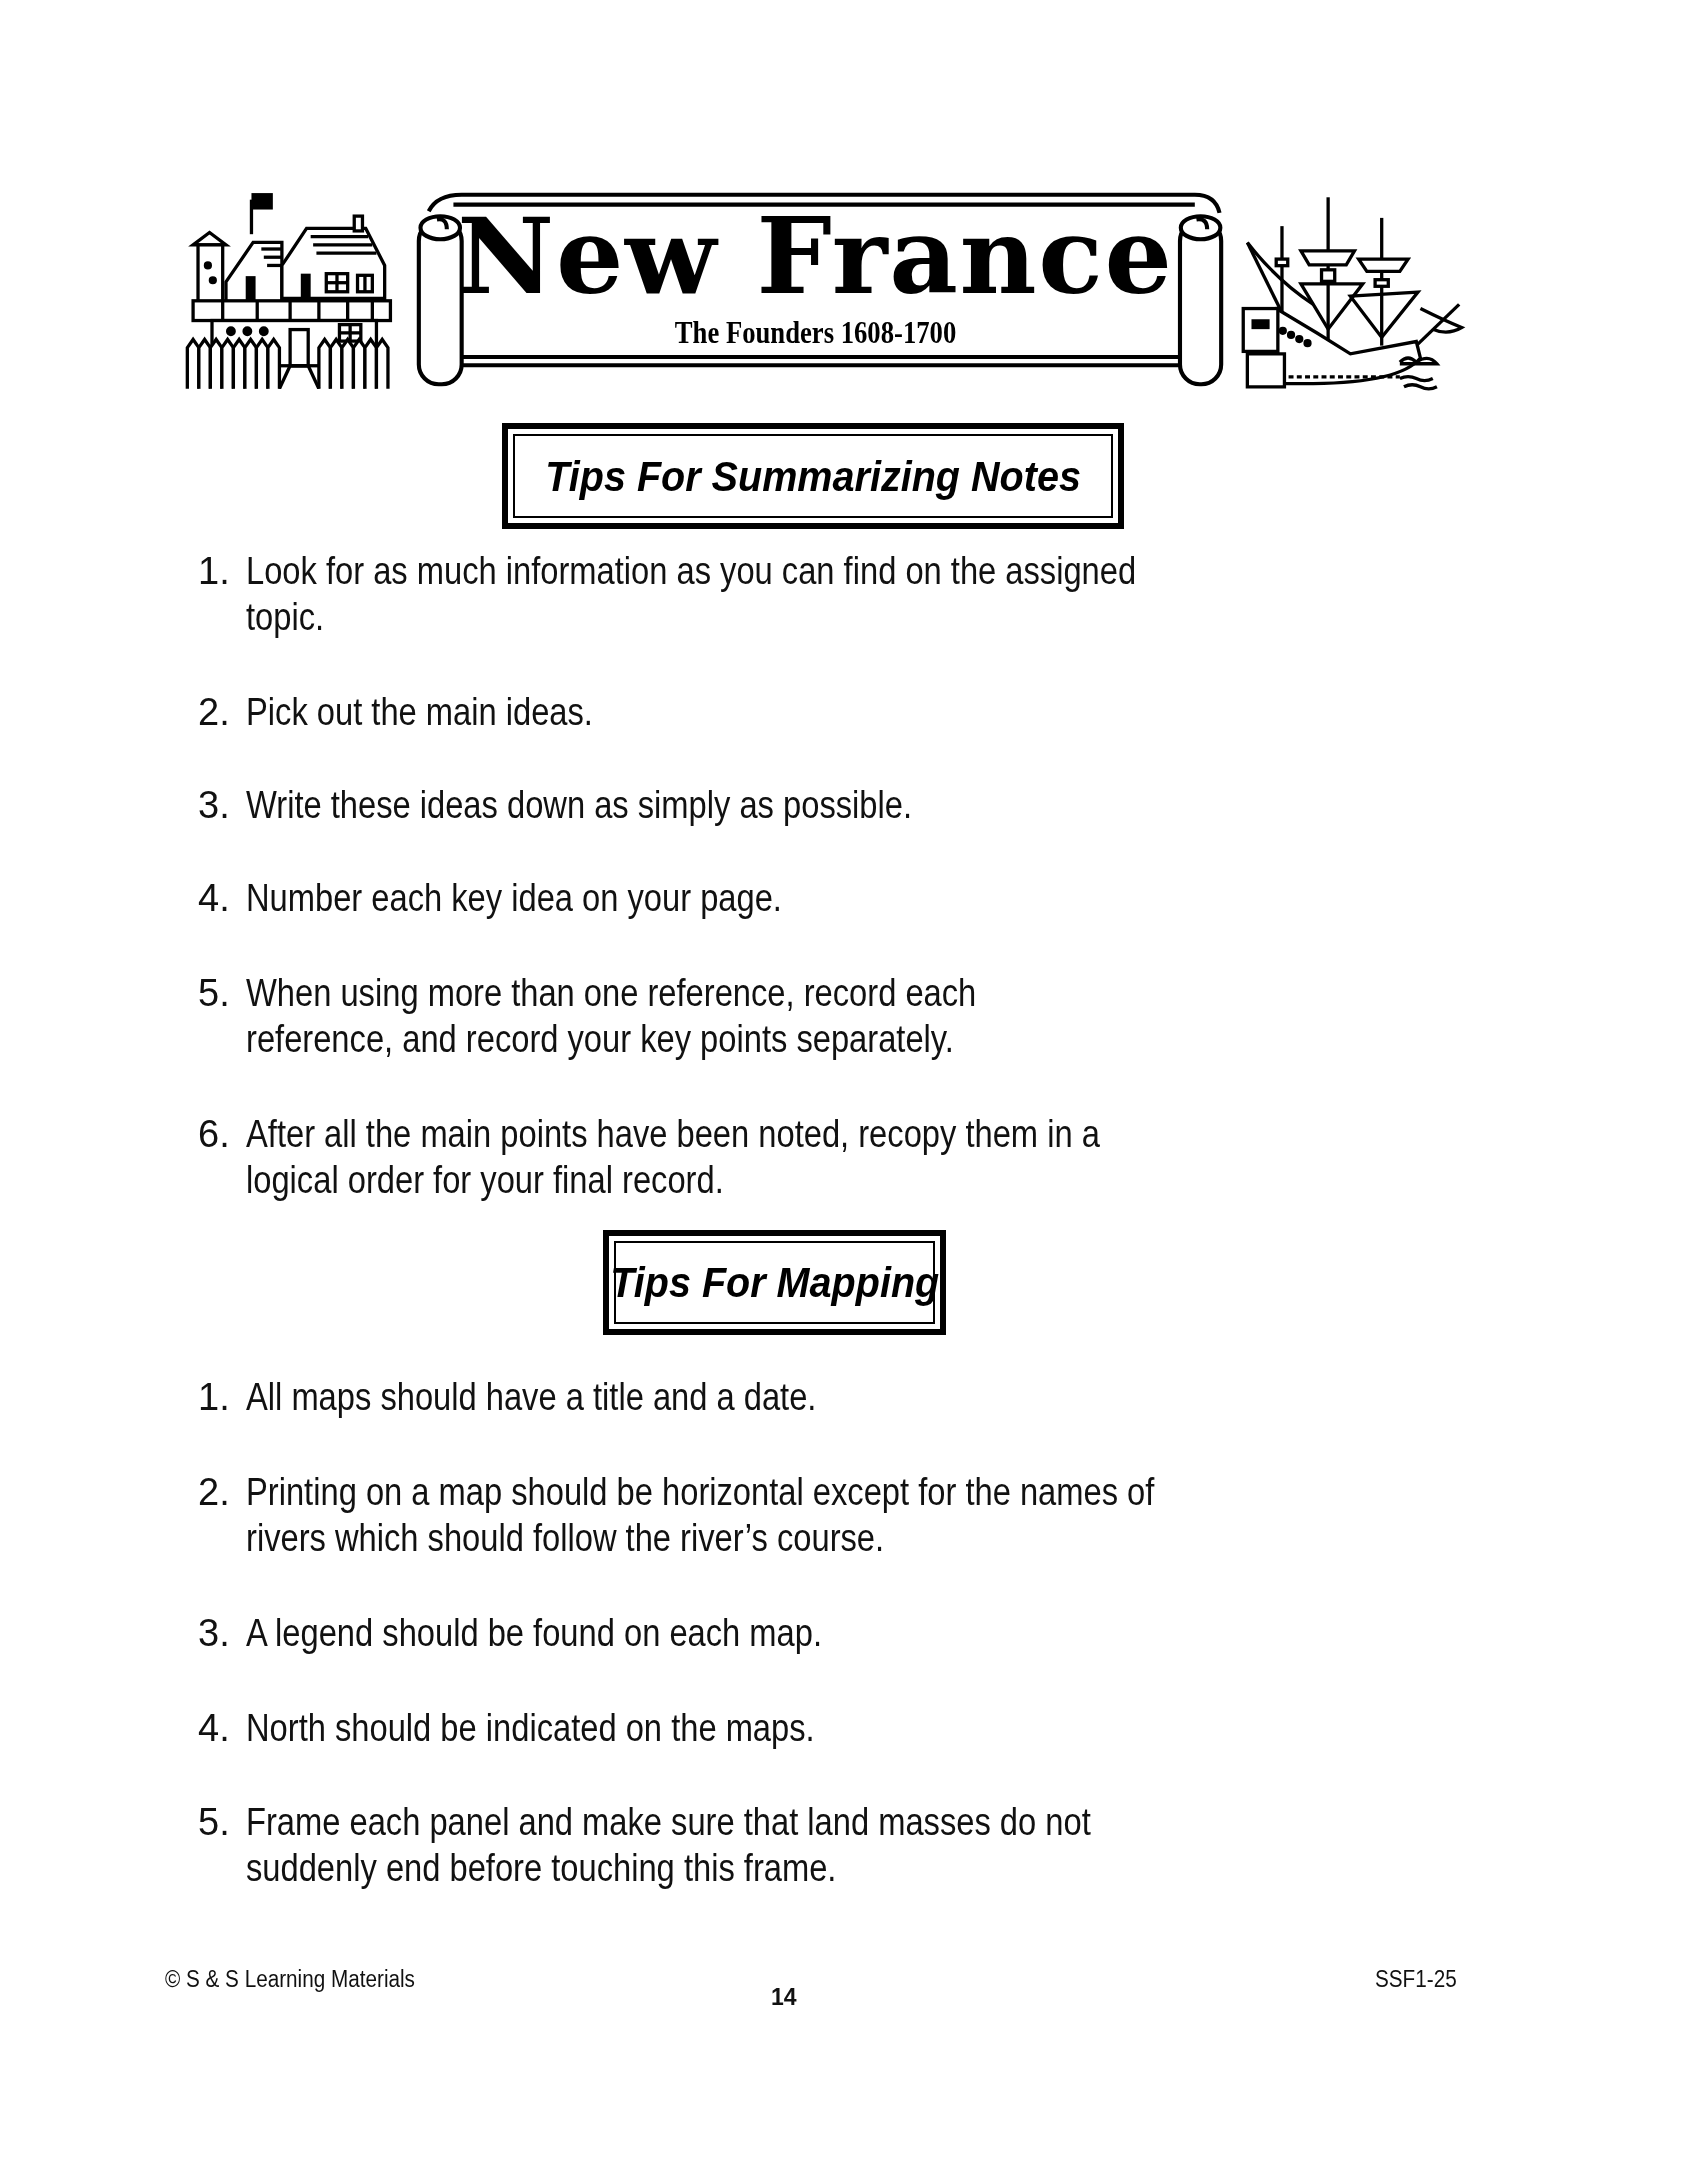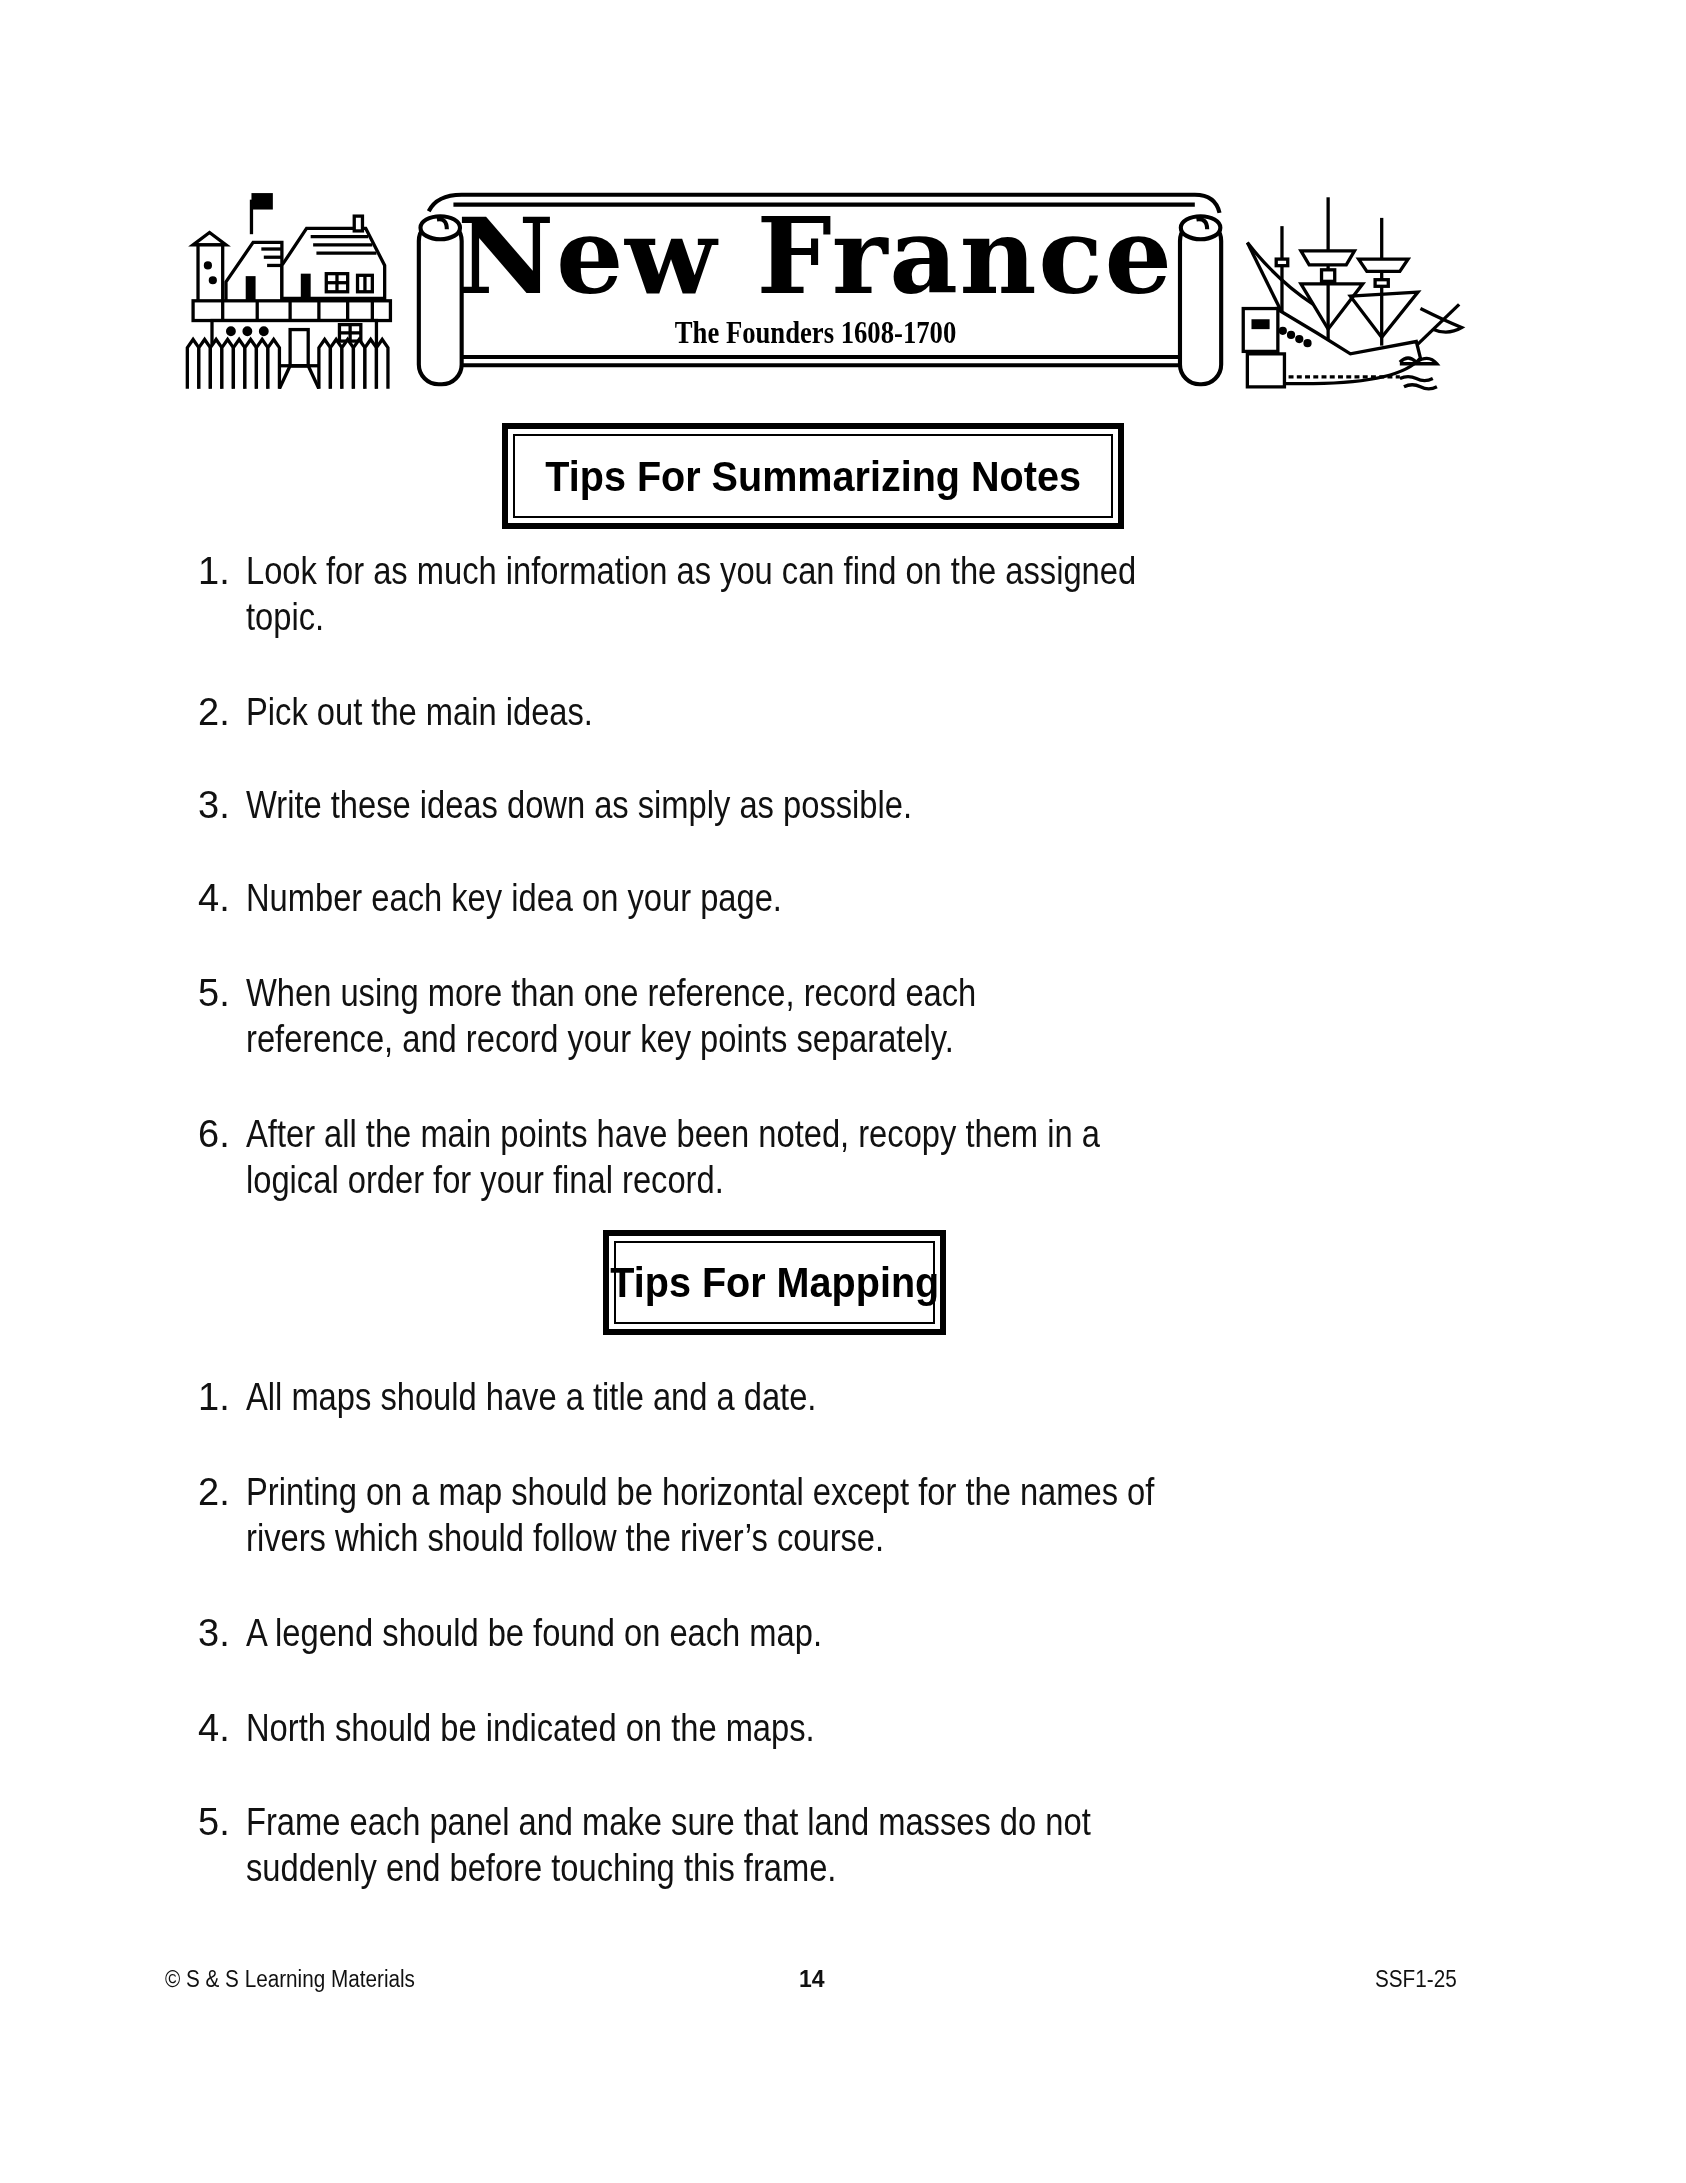--- a/index.html
+++ b/index.html
@@ -12,33 +12,33 @@
   .banner-title { position:absolute; left:49px; top:15px; width:725px; text-align:center;
     font-family:"DejaVu Serif", serif; font-weight:bold; font-size:104px; line-height:107px; letter-spacing:1.6px; color:#000;
     transform:scaleX(1.02); }
   .banner-sub { position:absolute; left:49px; top:128px; width:725px; text-align:center;
     font-family:"Liberation Serif", serif; font-weight:bold; font-size:31px; line-height:33px; color:#000;
     transform:scaleX(0.86); }
 
   
   .sec-box { position:absolute; border:6.6px solid #000; box-sizing:border-box; background:#fff; }
   .sec-inner { position:absolute; left:5px; top:5px; right:5px; bottom:5px; border:2.5px solid #000; box-sizing:border-box;
-    display:flex; align-items:center; justify-content:center; }
+    display:flex; align-items:center; justify-content:center;font-style:italic; }
   .sec-label { font-family:"Liberation Sans", sans-serif; font-weight:bold; font-size:43px; white-space:nowrap;
     transform:scaleX(0.92); color:#000; }
 
   
   .item { position:absolute; left:198px; width:1285px; font-size:38px; line-height:46px; color:#111; }
   .item .num { position:absolute; left:0; top:0; width:48px; }
   .item .txt { position:absolute; left:48px; top:0; white-space:pre-line; transform-origin:left top; transform:scaleX(0.86); width:1482px; }
 
   
   .footer-text { position:absolute; top:1965px; font-size:23px; line-height:28px; color:#111; }
   .footer-left { left:165px; transform:scaleX(0.9); transform-origin:left top; }
-  .footer-center { left:799px; font-weight:bold; }
+  .footer-center { left:771px; font-weight:bold;margin-top:18px; }
   .footer-right { left:1375px; transform:scaleX(0.9); transform-origin:left top; }
 </style>
 </head>
 <body>
 
 <div class="illus" style="left:175px; top:183px; width:222px; height:206px;">
   <svg width="222" height="206" viewBox="0 0 270 250" fill="none" stroke="#000" stroke-width="4">
 
     <line x1="93" y1="20" x2="93" y2="62"></line>
     <rect x="95" y="14" width="22" height="16" fill="#000"></rect>

